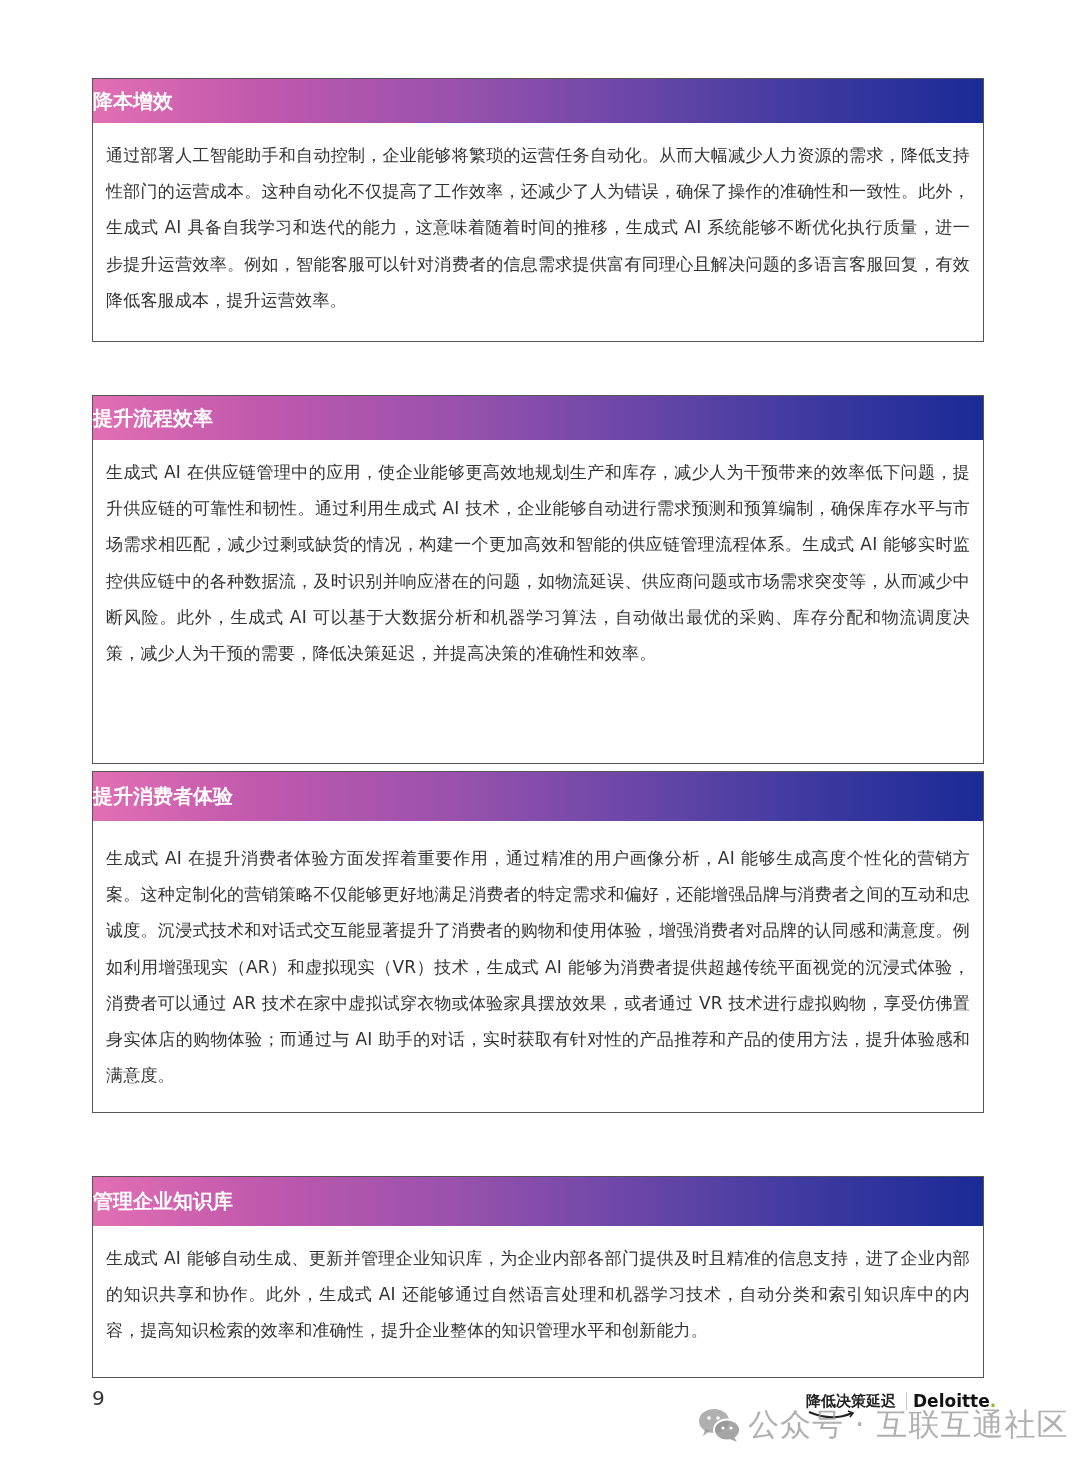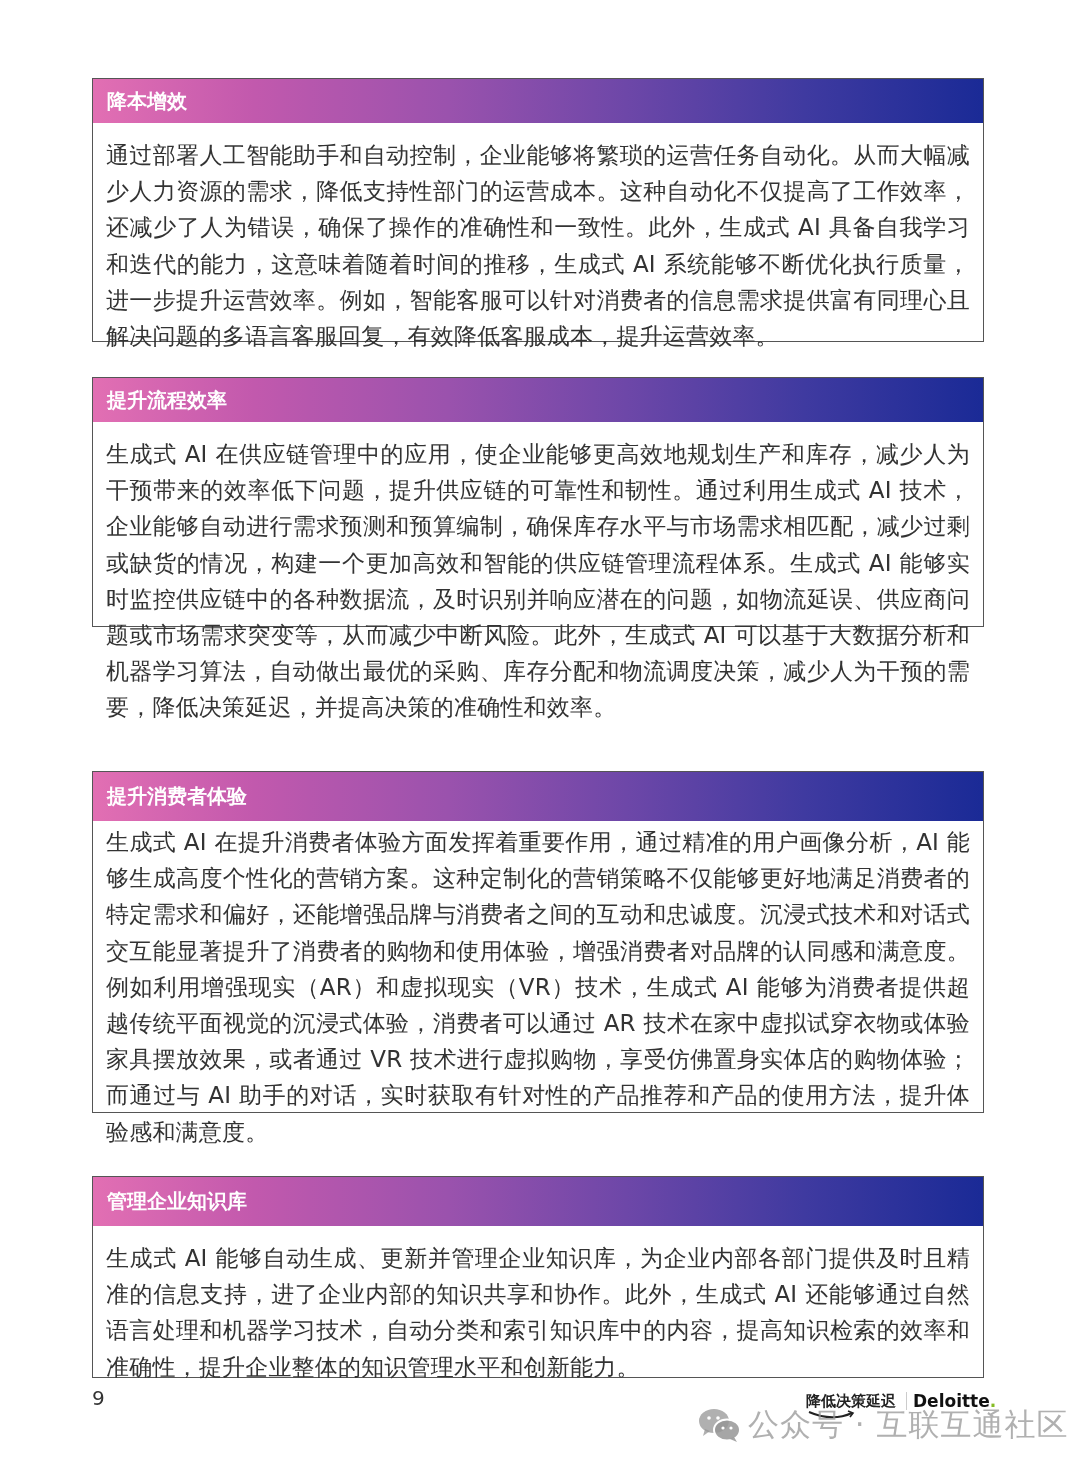--- a/index.html
+++ b/index.html
@@ -21,43 +21,42 @@
       width: 892px;
       border: 1px solid #555555;
       background: #ffffff;
       box-sizing: border-box;
     }
     .box-header {
       height: 44px;
       background: linear-gradient(90deg, #e26fb3 0%, #c259ad 18%, #9a52ad 40%, #6d47a8 60%, #3f3aa0 80%, #1a2a96 100%);
       display: flex;
       align-items: center;
-      padding-left: 14px;
       box-sizing: border-box;
     }
     .box-title {
       color: #ffffff;
       font-size: 20px;
       font-weight: bold;
       letter-spacing: 0px;
     }
     .box-body {
       padding: 14px 13px 0 13px;
-      font-size: 23px;
+      font-size: 17px;
       line-height: 36.2px;
       color: #333333;
       text-align: justify;
       letter-spacing: 0.2px;
     }
     #box1 { top: 78px; height: 264px; }
-    #box2 { top: 377px; height: 250px; }
+    #box2 { top: 395px; height: 369px; }
     #box3 { top: 771px; height: 342px; }
     #box4 { top: 1176px; height: 202px; }
     #box3 .box-header, #box4 .box-header { height: 49px; }
-    #box3 .box-body { padding-top: 3px; }
+    #box3 .box-body { padding-top: 19px; }
     #box4 .box-body { }
 
     .page-number {
       position: absolute;
       left: 92px;
       top: 1386px;
       font-size: 20px;
       color: #333333;
     }
     .footer-logos {

